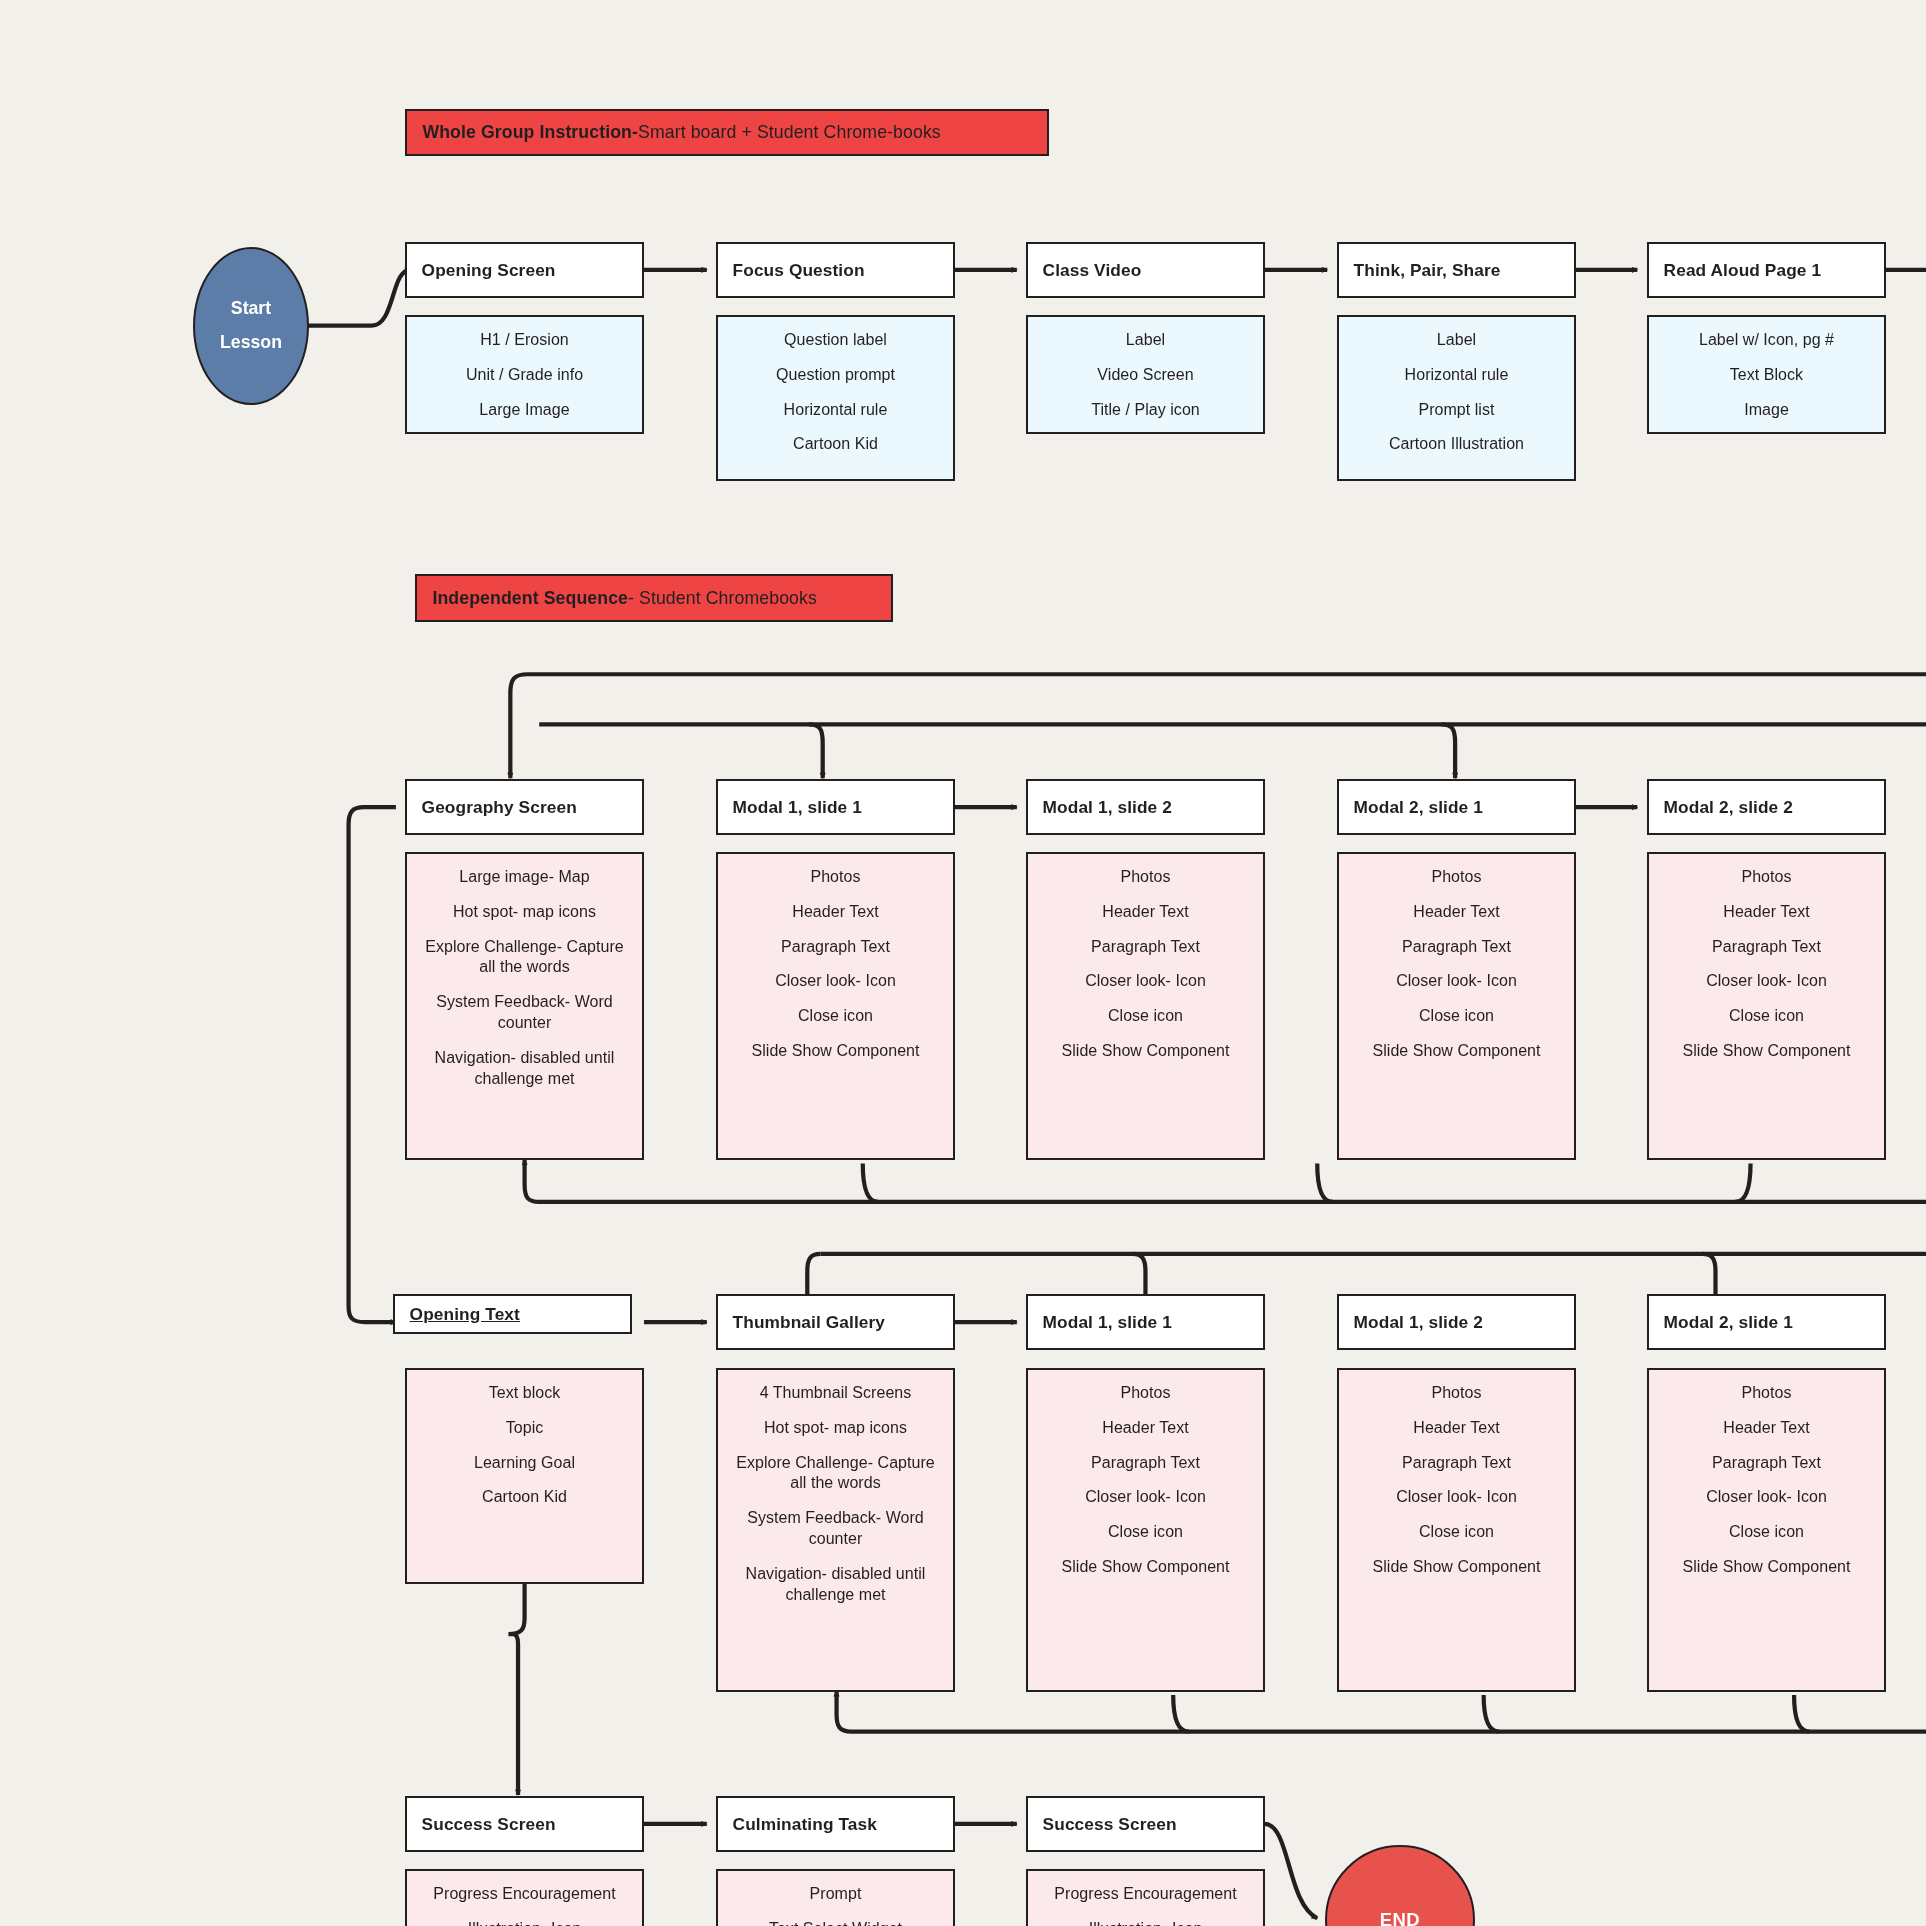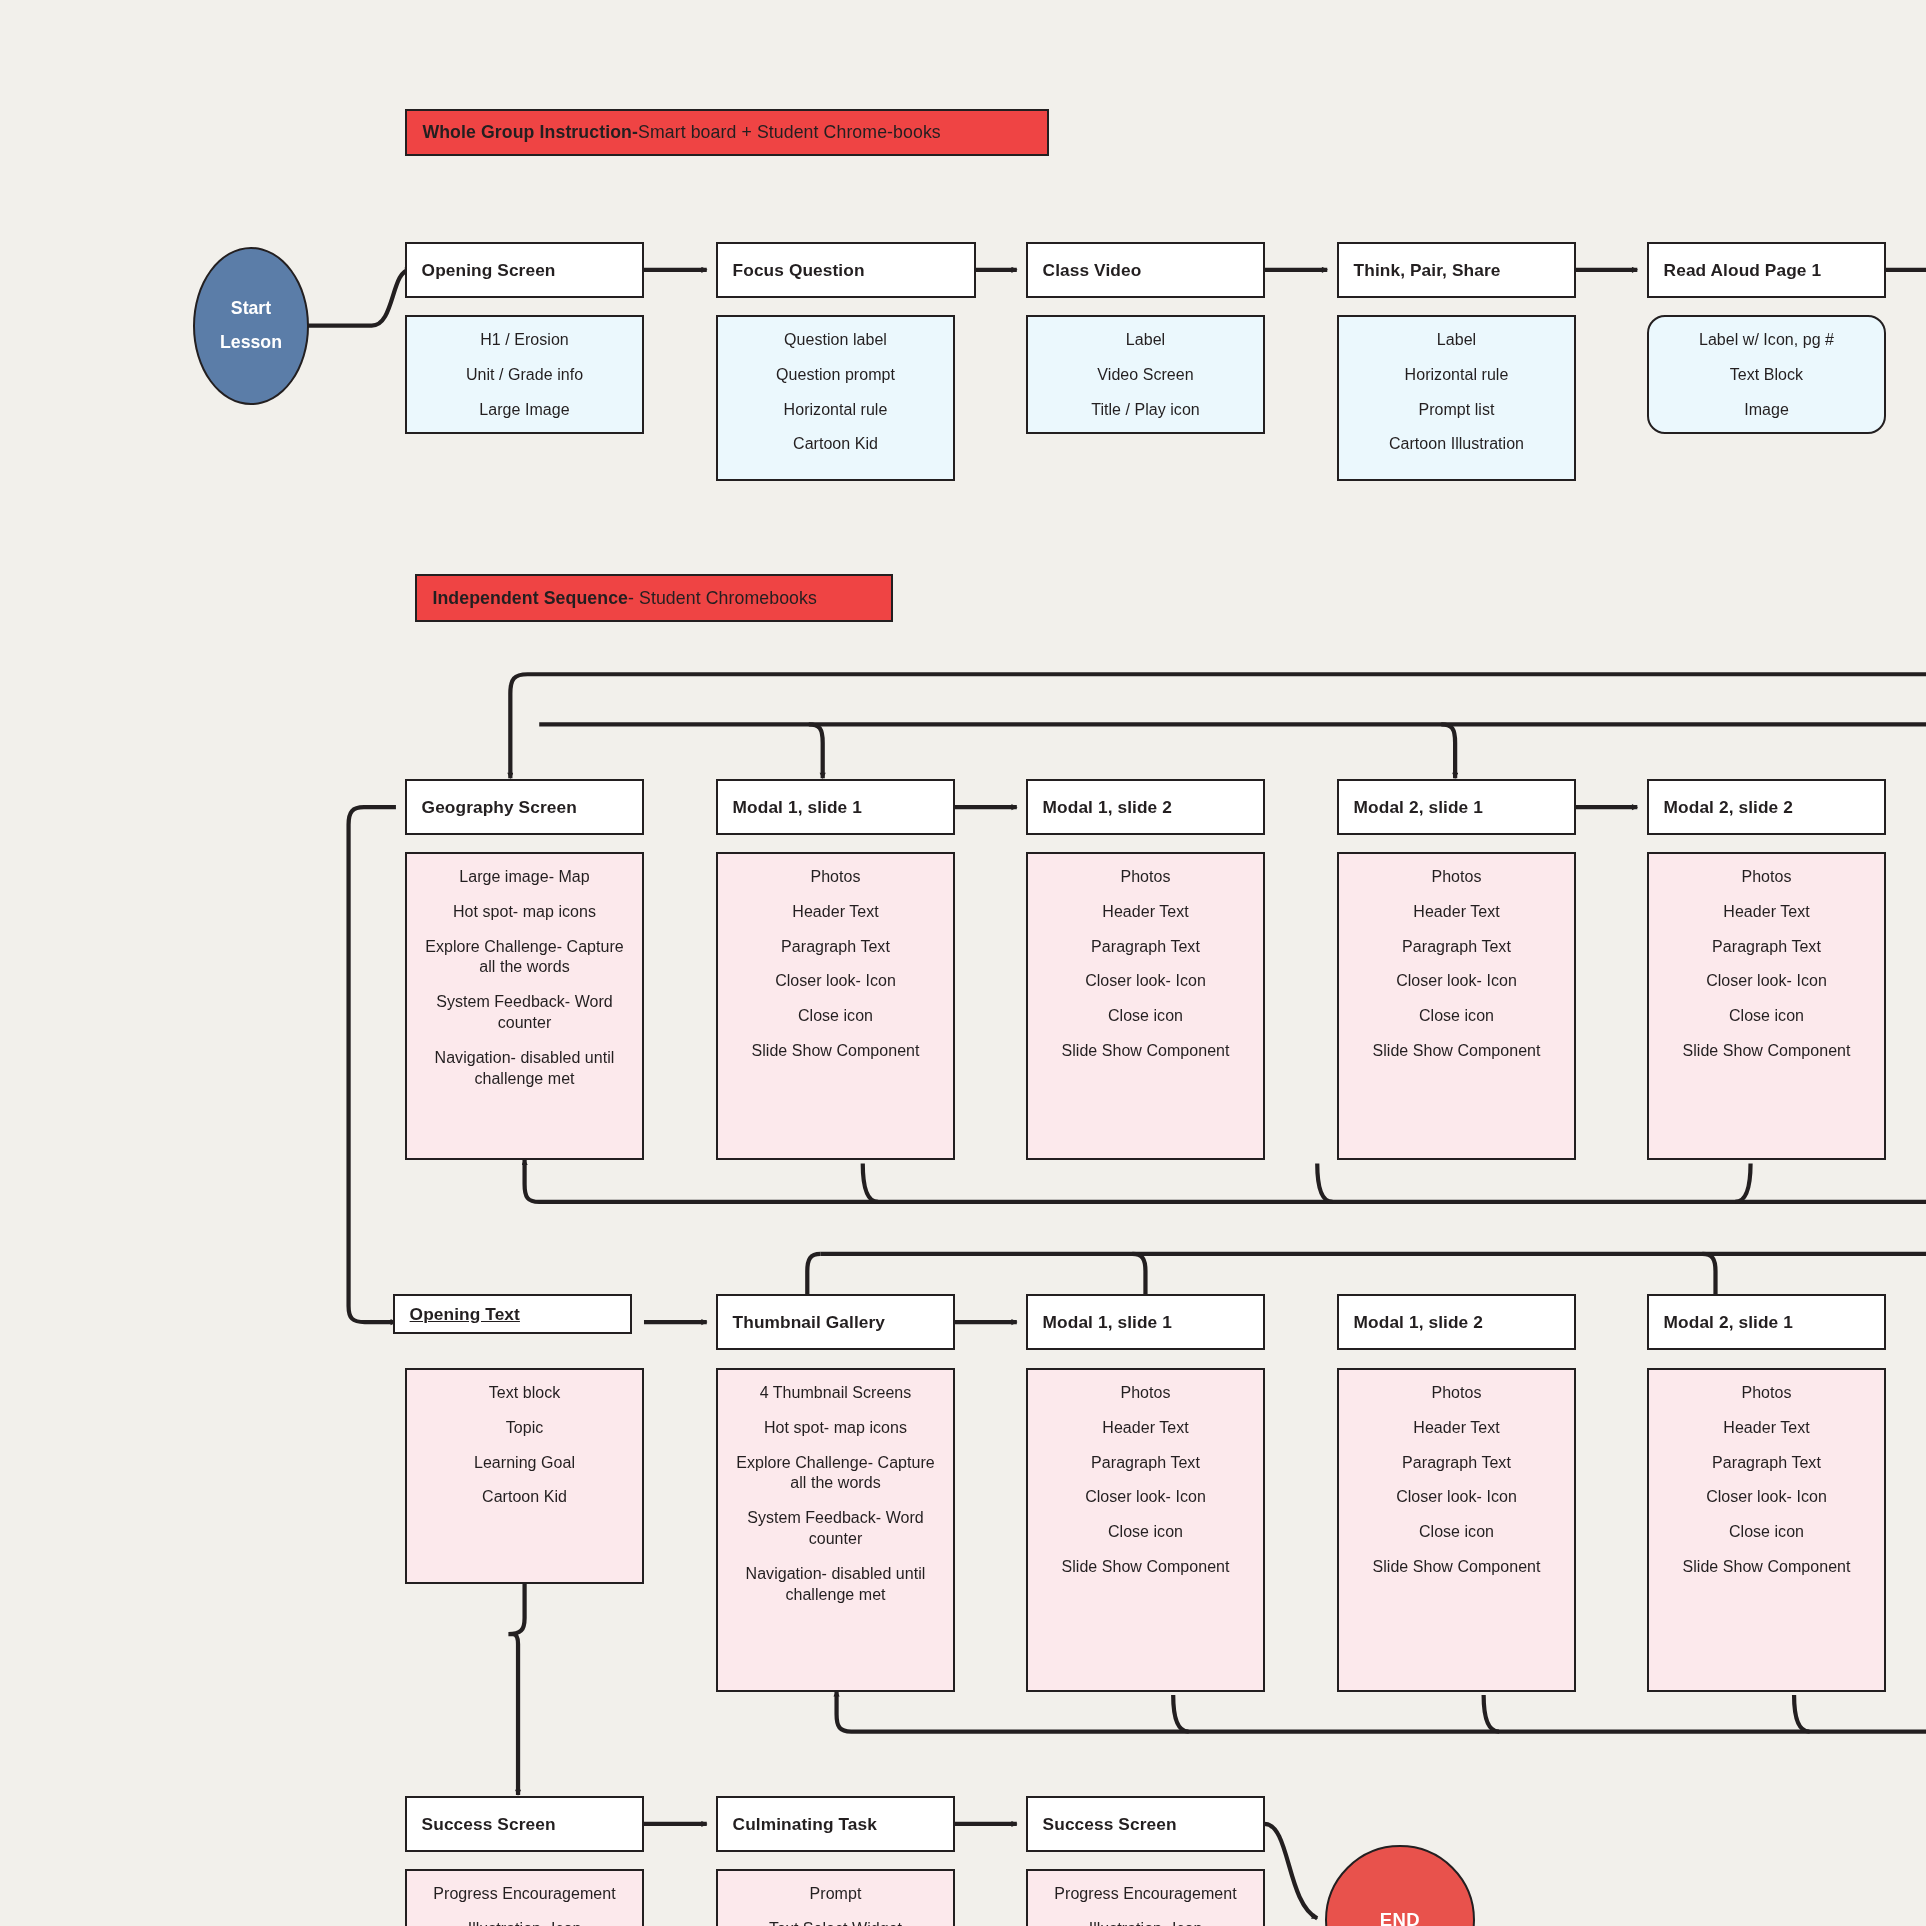--- a/index.html
+++ b/index.html
@@ -151,21 +151,21 @@
     <div class="head">Opening Screen</div>
   </div>
   <div class="body blue" style="left:405px;top:315px;width:239px;height:119px;">
     <ul>
       <li>H1 / Erosion</li>
       <li>Unit / Grade info</li>
       <li>Large Image</li>
     </ul>
   </div>
 
-  <div class="node" style="left:716px;top:242px;width:260px;height:56px;text-align:right;">
+  <div class="node" style="left:716px;top:242px;width:239px;height:56px;text-align:right;">
     <div class="head">Focus Question</div>
   </div>
   <div class="body blue" style="left:716px;top:315px;width:239px;height:166px;">
     <ul>
       <li>Question label</li>
       <li>Question prompt</li>
       <li>Horizontal rule</li>
       <li>Cartoon Kid</li>
     </ul>
   </div>
@@ -189,21 +189,21 @@
       <li>Label</li>
       <li>Horizontal rule</li>
       <li>Prompt list</li>
       <li>Cartoon Illustration</li>
     </ul>
   </div>
 
   <div class="node" style="left:1647px;top:242px;width:239px;height:56px;">
     <div class="head">Read Aloud Page 1</div>
   </div>
-  <div class="body blue" style="left:1647px;top:315px;width:239px;height:119px;border-radius:18px;">
+  <div class="body blue" style="left:1647px;top:315px;width:239px;height:119px;">
     <ul>
       <li>Label w/ Icon, pg #</li>
       <li>Text Block</li>
       <li>Image</li>
     </ul>
   </div>
 
   <div class="node" style="left:405px;top:779px;width:239px;height:56px;">
     <div class="head">Geography Screen</div>
   </div>

